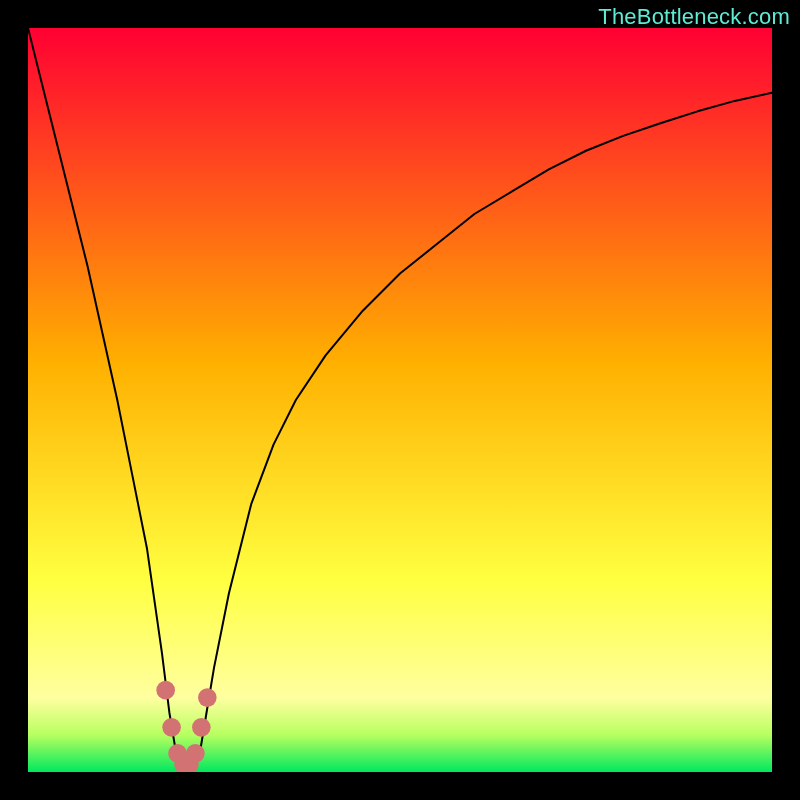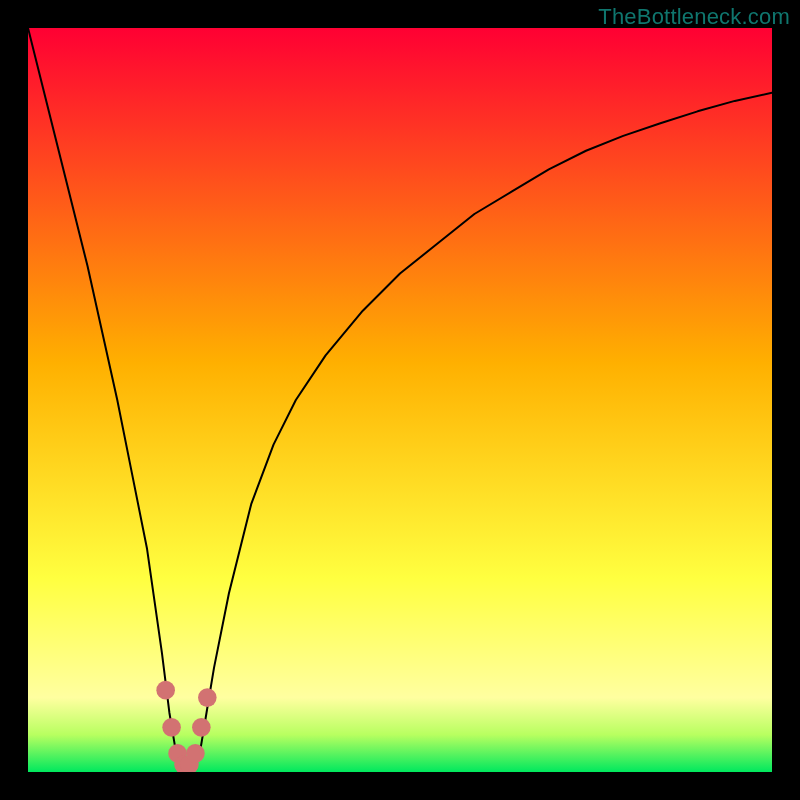--- a/index.html
+++ b/index.html
@@ -22,21 +22,21 @@
     top: 28px;
     left: 28px;
     width: 744px;
     height: 744px;
     display: block;
   }
   .watermark {
     position: absolute;
     top: 4px;
     right: 10px;
-    color: #0f766e;
+    color: #5eead4;
     font-size: 22px;
     font-weight: 500;
     letter-spacing: 0.2px;
   }
 </style>
 </head>
 <body>
 
 <div class="frame">
 

